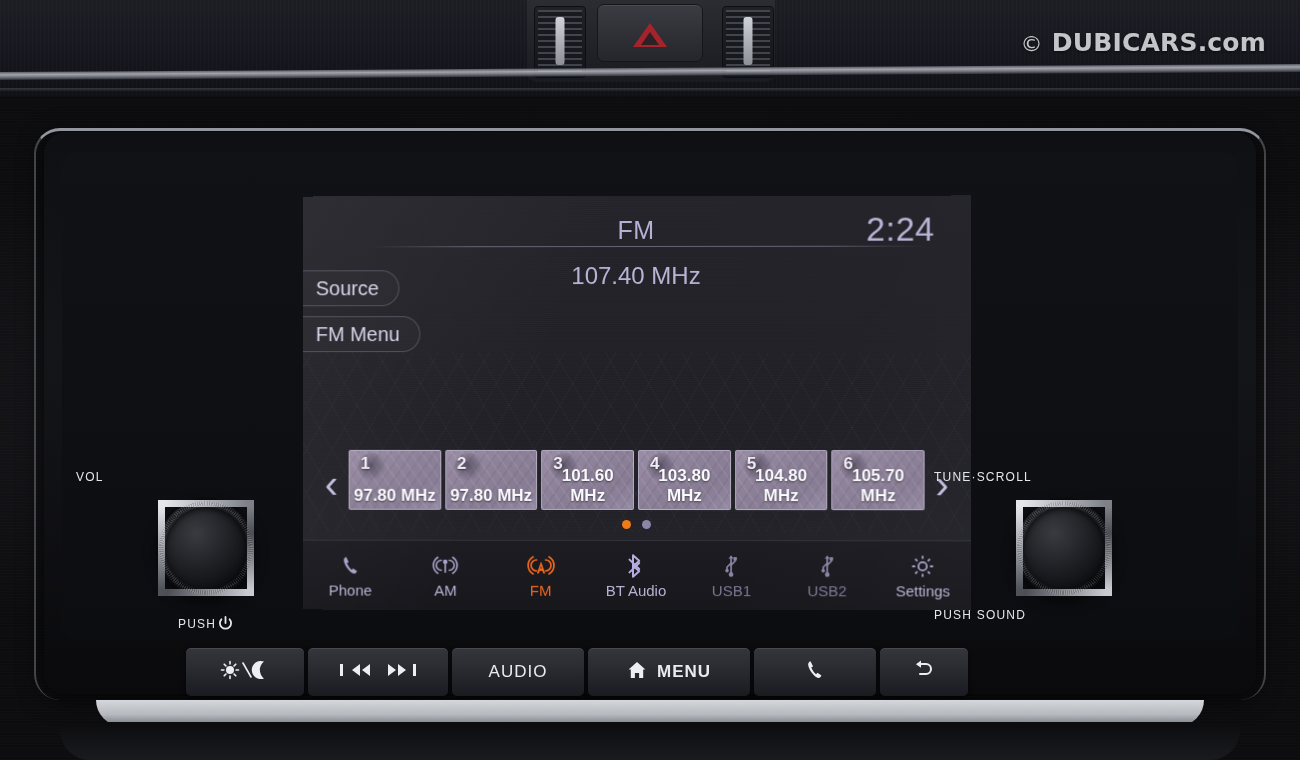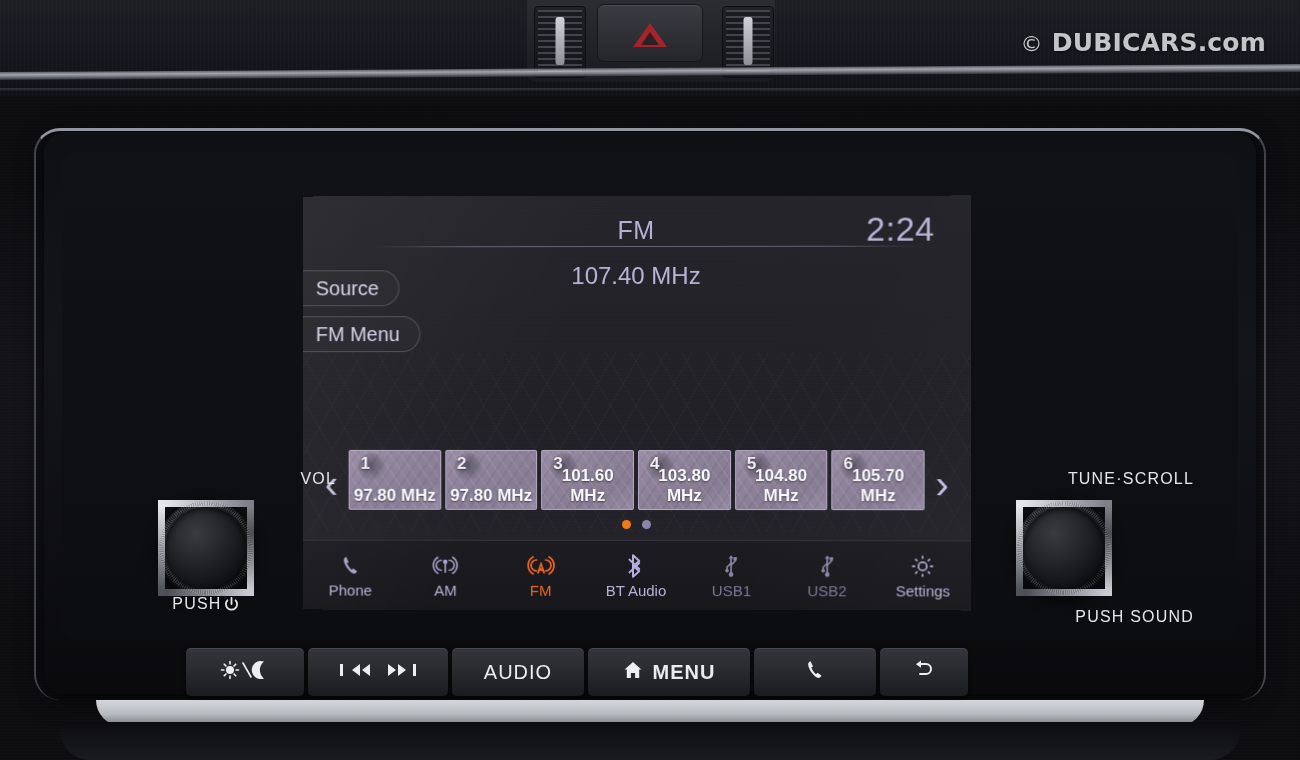--- a/index.html
+++ b/index.html
@@ -248,34 +248,34 @@
     z-index:-1;
   }
   .knurl {
     position:absolute; border-radius:50%; inset:-6px;
     background: repeating-conic-gradient(from 0deg, rgba(255,255,255,.22) 0deg 1.4deg, rgba(0,0,0,.28) 1.4deg 2.8deg);
     -webkit-mask: radial-gradient(circle, transparent 0 42px, #000 43px 52px, transparent 53px);
             mask: radial-gradient(circle, transparent 0 42px, #000 43px 52px, transparent 53px);
     opacity:.55;
   }
   .knob-lbl {
-    position:absolute; width:260px; text-align:right;
-    color:#e4e6ea; font-size:16px; letter-spacing:1.2px;
+    position:absolute; width:260px; text-align:left;
+    color:#e4e6ea; font-size:12px; letter-spacing:1.2px;
   }
 
   
   .btnbar {
     position:absolute; left:186px; top:648px; width:910px; height:48px;
     display:flex; gap:4px;
   }
   .hbtn {
     background: linear-gradient(180deg,#34363c 0%, #26282d 55%, #1a1b20 100%);
     border-radius:5px;
     display:flex; align-items:center; justify-content:center; gap:10px;
-    color:#e9ebef; font-size:20px; letter-spacing:1px;
+    color:#e9ebef; font-size:17px; letter-spacing:1px;
     box-shadow: inset 0 1px 0 rgba(255,255,255,.09), 0 2px 4px rgba(0,0,0,.6);
   }
   .hbtn svg, .hbtn .gl { fill:#eceef2; }
 
   .bottom-chrome {
     position:absolute; left:96px; top:700px; width:1108px; height:26px;
     background: linear-gradient(180deg,#e3e6ea 0%, #c3c7cd 55%, #7d8188 100%);
     border-radius: 0 0 26px 26px;
     opacity:.93;
   }
@@ -496,21 +496,21 @@
 
     <div class="screen-sheen"></div>
   </div>
 
   <div class="knob-wrap" style="left:158px; top:500px;">
     <div class="knob-lbl" style="left:-82px; top:-30px;">VOL</div>
     <div class="knob">
       <div class="knob-ring"></div>
       <div class="knurl"></div>
     </div>
-    <div class="knob-lbl" style="left:-82px; top:95px; display:flex; align-items:center; justify-content:center; gap:1px;">
+    <div class="knob-lbl" style="left:-82px; top:115px; display:flex; align-items:center; justify-content:center; gap:1px;">
       <span>PUSH</span>
       <svg width="17" height="17" viewBox="0 0 17 17">
         <g stroke="#e4e6ea" fill="none" stroke-width="1.8" stroke-linecap="round">
           <path d="M8.5 2v6"></path>
             <path d="M4.4 4.3a5.6 5.6 0 108.2 0"></path>
         </g>
       </svg>
     </div>
   </div>
 

